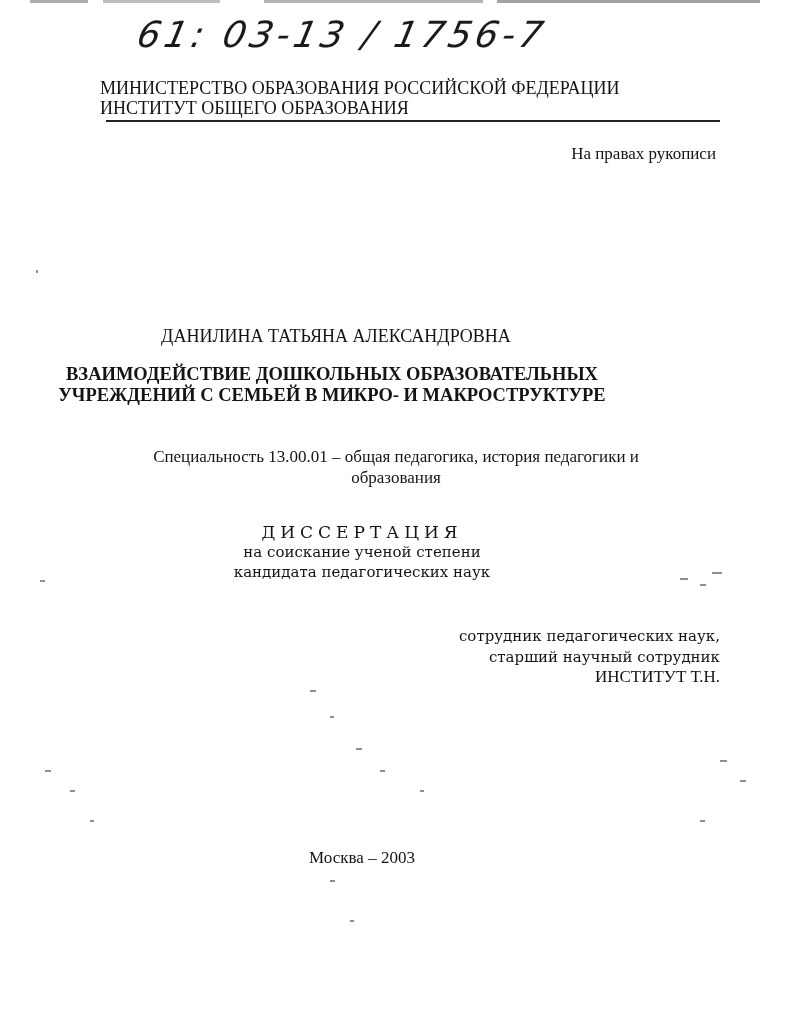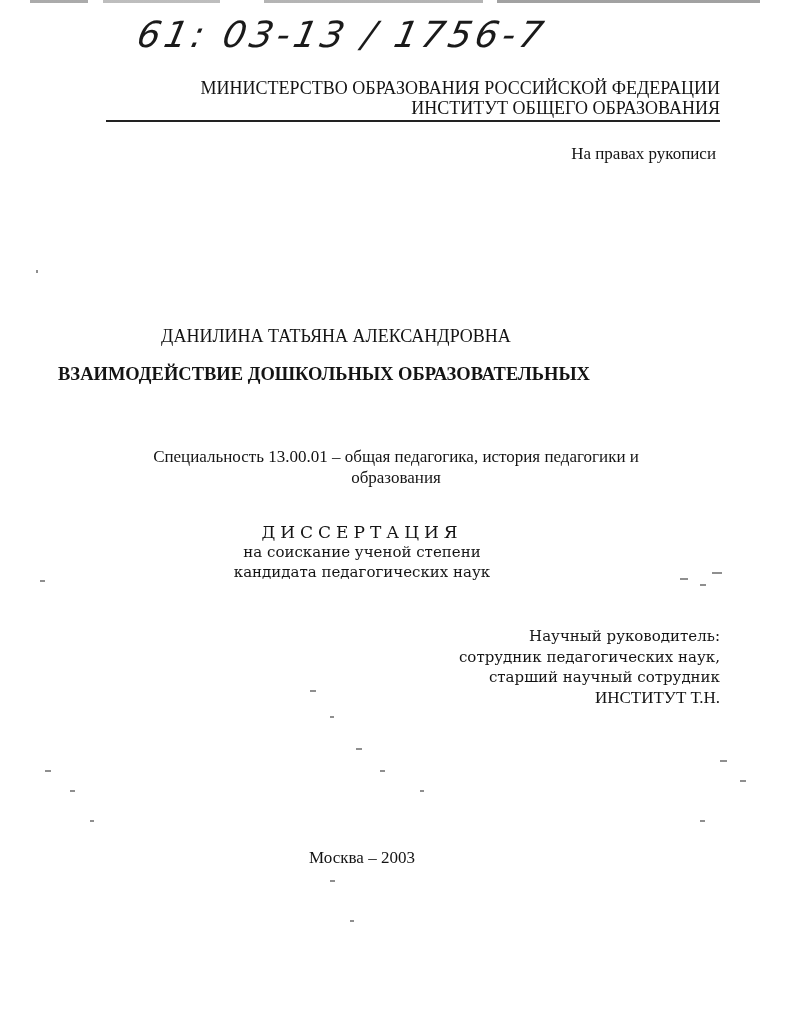--- a/index.html
+++ b/index.html
@@ -13,34 +13,34 @@
     background: linear-gradient(90deg, #666 0 8%, #fff 8% 10%, #888 10% 26%, #fff 26% 32%, #777 32% 62%, #fff 62% 64%, #555 64% 100%);
     opacity: 0.55;
   }
   .handwritten {
     position: absolute; left: 138px; top: 14px;
     font-family: "DejaVu Sans", sans-serif; font-style: italic;
     font-size: 36px; letter-spacing: 4px; color: #1a1a1a;
     transform: skewX(-12deg); font-weight: normal;
   }
   .header {
-    position: absolute; left: 100px; top: 78px; width: 620px; text-align: right;
+    position: absolute; left: 100px; top: 78px; width: 620px; text-align: left;
     font-size: 18px; line-height: 20px; letter-spacing: 0px;
   }
   .header-rule {
     position: absolute; left: 106px; top: 120px; width: 614px; height: 2px; background: #222;
   }
   .manuscript {
     position: absolute; right: 76px; top: 144px; font-size: 17px;
   }
   .author {
     position: absolute; left: 0; width: 672px; top: 326px; text-align: center; font-size: 18px;
   }
   .title {
-    position: absolute; left: 0; width: 648px; top: 364px; text-align: center;
+    position: absolute; left: 8px; width: 648px; top: 364px; text-align: center;
     font-size: 18.5px; font-weight: bold; line-height: 21px;
   }
   .specialty {
     position: absolute; left: 0; width: 792px; top: 446px; text-align: center;
     font-size: 17px; line-height: 21px;
   }
   .dissertation {
     position: absolute; left: 0; width: 724px; top: 522px; text-align: center;
     font-family: "DejaVu Serif", serif; font-size: 15px; line-height: 20px;
   }
@@ -67,35 +67,35 @@
   <div>ИНСТИТУТ ОБЩЕГО ОБРАЗОВАНИЯ</div>
 </div>
 <div class="header-rule"></div>
 
 <div class="manuscript">На правах рукописи</div>
 
 <div class="author">ДАНИЛИНА  ТАТЬЯНА АЛЕКСАНДРОВНА</div>
 
 <div class="title">
   <div>ВЗАИМОДЕЙСТВИЕ ДОШКОЛЬНЫХ ОБРАЗОВАТЕЛЬНЫХ</div>
+  <div>УЧРЕЖДЕНИЙ С СЕМЬЕЙ В МИКРО- И МАКРОСТРУКТУРЕ</div>
 </div>
 
 <div class="specialty">
   <div>Специальность 13.00.01 – общая педагогика, история педагогики и</div>
   <div>образования</div>
 </div>
 
 <div class="dissertation">
   <div class="label">ДИССЕРТАЦИЯ</div>
   <div>на соискание ученой степени</div>
   <div>кандидата педагогических наук</div>
 </div>
 
 <div class="advisor">
-  <div>Научный руководитель:</div>
   <div>сотрудник педагогических наук,</div>
   <div>старший научный сотрудник</div>
   <div class="name">ИНСТИТУТ   Т.Н.</div>
 </div>
 
 <div class="city">Москва – 2003</div>
 
 <div>
   <div class="speck" style="left:40px;top:580px;width:5px;height:2px"></div>
   <div class="speck" style="left:680px;top:578px;width:8px;height:2px"></div>

